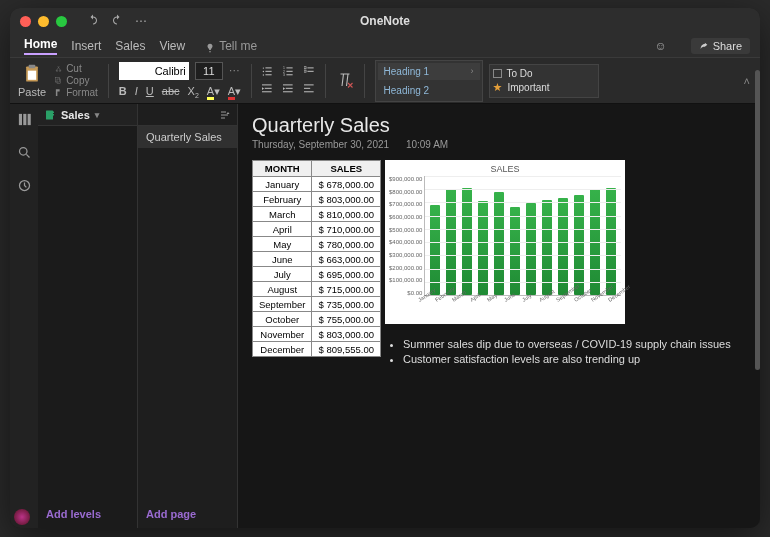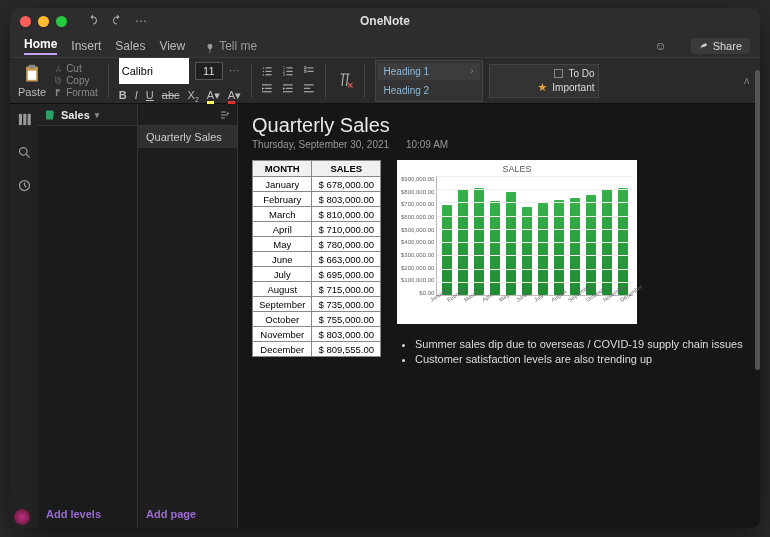--- a/index.html
+++ b/index.html
@@ -55,34 +55,34 @@
     border-bottom:1px solid #111;
     font-size:11px;
   }
   .paste-block{display:flex;flex-direction:column;align-items:center;gap:1px;color:#bbb;cursor:pointer;}
   .paste-block svg{width:20px;height:22px;}
   .clip-col{display:flex;flex-direction:column;gap:1px;color:#888;font-size:10px;margin-left:2px;text-align:right;}
   .clip-col div{display:flex;align-items:center;gap:3px;cursor:pointer;}
   .clip-col svg{width:9px;height:9px;fill:#888;}
   .sep{width:1px;height:34px;background:#444;margin:0 4px;}
   .font-row{display:flex;align-items:center;gap:6px;}
-  .font-sel{background:#fff;color:#000;font-size:11px;height:26px;width:70px;padding:5px 3px;border:none;}
+  .font-sel{background:#fff;color:#000;font-size:11px;height:18px;width:70px;padding:5px 3px;border:none;text-align:right;}
   .size-sel{background:#1f1f1f;color:#ddd;border:1px solid #555;font-size:11px;height:18px;width:28px;text-align:center;}
   .btn-row{display:flex;gap:8px;margin-top:3px;color:#bbb;}
   .btn-row span{cursor:pointer;font-size:11px;}
   .btn-row .bold{font-weight:800;} .btn-row .ital{font-style:italic;} .btn-row .under{text-decoration:underline;} .btn-row .strike{text-decoration:line-through;}
   .listsblock{display:flex;flex-direction:column;gap:4px;}
   .listsblock .row{display:flex;gap:10px;}
   .listsblock svg{width:11px;height:11px;fill:#bbb;}
   .clearfmt svg{width:18px;height:18px;}
   .styles-gal{display:flex;flex-direction:column;gap:2px;background:#333;padding:2px;width:108px;border:1px solid #444;}
   .gal-item{font-size:10px;padding:3px 6px;color:#8fb8d8;cursor:pointer;display:flex;align-items:center;justify-content:space-between;}
   .gal-item.sel{background:#3d3d3d;}
   .gal-item .chev{color:#888;font-size:9px;}
-  .tags-gal{display:flex;flex-direction:column;gap:2px;background:#333;padding:3px;width:110px;border:1px solid #444;align-items:flex-end;}
+  .tags-gal{display:flex;flex-direction:column;gap:2px;background:#333;padding:3px;width:110px;border:1px solid #444;}
   .tag-row{display:flex;align-items:center;gap:5px;font-size:10px;color:#ddd;cursor:pointer;}
   .tag-row .sq{width:9px;height:9px;border:1px solid #888;}
   .tag-row .star{color:#e6a03a;font-size:11px;}
   .ribbon .flex{flex:1;}
   .ribbon .arrow{color:#888;cursor:pointer;margin-right:2px;}
   
   .main{flex:1;display:flex;overflow:hidden;}
   .rail{width:28px;background:#222;display:flex;flex-direction:column;align-items:center;gap:14px;padding-top:8px;}
   .rail svg{width:15px;height:15px;fill:#999;cursor:pointer;}
   .sections{width:100px;background:#1b1b1b;border-right:1px solid #333;display:flex;flex-direction:column;}
@@ -93,21 +93,21 @@
   .pages{width:100px;background:#1e1e1e;border-right:1px solid #333;display:flex;flex-direction:column;}
   .sort-btn{height:22px;display:flex;align-items:center;justify-content:flex-end;padding-right:6px;border-bottom:1px solid #333;}
   .sort-btn svg{width:12px;height:12px;fill:#999;}
   .page-item{font-size:11px;padding:5px 8px;color:#ccc;cursor:pointer;}
   .page-item.cur{background:#303030;}
   .sec-foot,.page-foot{margin-top:auto;padding:8px;font-size:11px;color:#9a6bd1;font-weight:600;cursor:pointer;}
   .canvas{flex:1;background:#161616;overflow:auto;padding:10px 14px;}
   .page-title{font-size:20px;font-weight:300;color:#e8e8e8;}
   .page-meta{font-size:10px;color:#999;margin-top:2px;margin-bottom:10px;}
   .page-meta span{margin-right:14px;}
-  .content-row{display:flex;gap:16px;align-items:flex-start;}
+  .content-row{display:flex;gap:4px;align-items:flex-start;}
   table.sales{border-collapse:collapse;background:#fff;color:#000;font-size:9.5px;}
   table.sales th{background:#f0f0f0;font-weight:700;padding:2px 6px;border:1px solid #888;}
   table.sales td{padding:1.5px 6px;border:1px solid #888;text-align:center;}
   table.sales td.num{text-align:right;}
   .chart{width:240px;height:164px;background:#fff;padding:4px 4px 2px 4px;}
   .chart-title{font-size:9px;text-align:center;color:#555;margin-bottom:2px;}
   .chart-plot{display:flex;height:120px;}
   .ylabs{display:flex;flex-direction:column;justify-content:space-between;font-size:6px;color:#666;text-align:right;padding-right:2px;}
   .grid{flex:1;position:relative;border-left:1px solid #bbb;border-bottom:1px solid #bbb;}
   .gline{position:absolute;left:0;right:0;border-top:1px solid #eee;}

